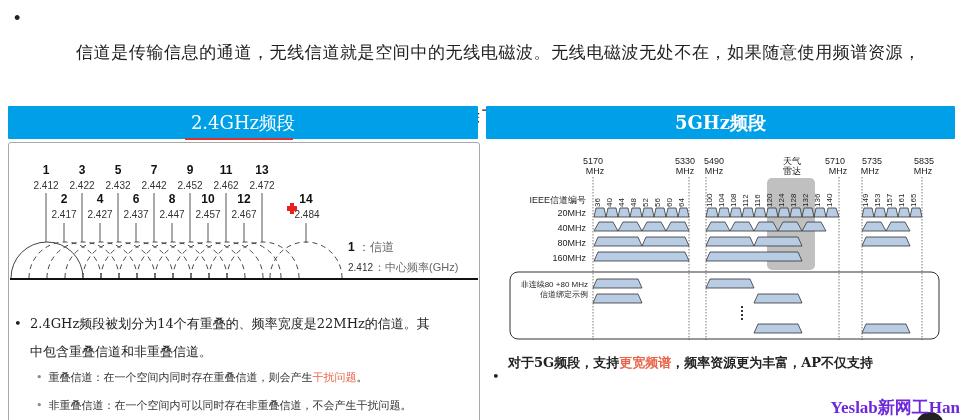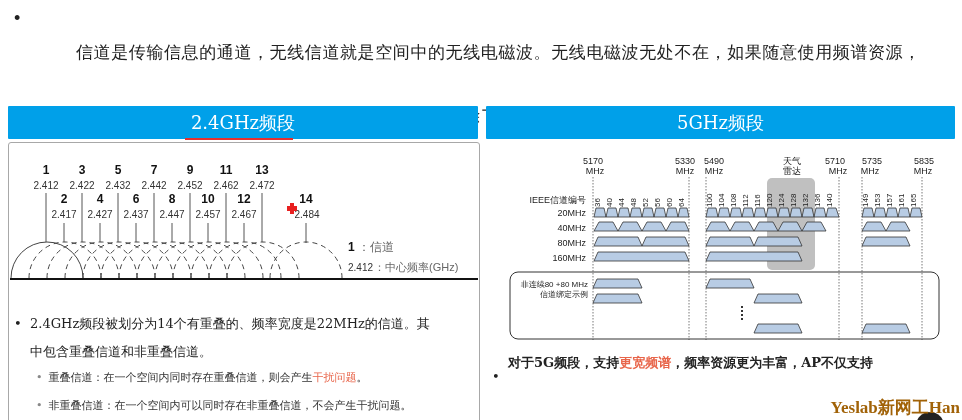--- a/index.html
+++ b/index.html
@@ -2,30 +2,30 @@
 <html><head>
 <meta charset="utf-8">
 <style>
   html,body{margin:0;padding:0;background:#fff;}
   body{width:962px;height:420px;overflow:hidden;position:relative;font-family:"DejaVu Serif","Liberation Serif",serif;color:#222;}
   .intro{position:absolute;left:0;top:0;width:962px;}
   .intro-bullet{position:absolute;left:14px;top:8px;font-size:18px;font-family:"Liberation Sans",sans-serif;}
   .intro-text{position:absolute;left:40px;top:4px;width:922px;font-size:17px;line-height:32px;letter-spacing:0.6px;color:#222;white-space:pre-line;margin-left:36px;}
   .header{position:absolute;top:106px;height:33px;background:#00A0E9;border-radius:1px;color:#fff;font-size:18px;text-align:center;line-height:33px;}
   .header-left{left:8px;width:470px;}
-  .header-right{left:486px;width:469px;}
+  .header-right{left:486px;width:469px;font-weight:bold;}
   .title-underline{position:absolute;left:185px;top:138px;width:108px;height:2px;background:#e53030;}
   .panel{position:absolute;top:142px;bottom:-4px;border:1px solid #a8a8a8;border-radius:3px;background:#fff;}
   .panel-left{left:8px;width:470px;}
   .panel-right{left:486px;width:468px;}
   .svgabs{position:absolute;left:0;top:0;}
   .bullet-text{position:absolute;font-size:13px;line-height:28px;color:#222;}
   .sub-text{position:absolute;font-size:11px;color:#333;}
   .red{color:#e8654a;}
-  .watermark{position:absolute;right:2px;bottom:1px;font-size:17px;font-weight:bold;color:#a16207;font-family:"Liberation Serif",serif;}
+  .watermark{position:absolute;right:2px;bottom:1px;font-size:17px;font-weight:bold;color:#6d28d9;font-family:"Liberation Serif",serif;}
   .avatar{position:absolute;left:916px;top:412px;width:28px;height:28px;border-radius:50%;background:#222;}
 </style>
 </head>
 <body>
 
 <div class="intro">
   <span class="intro-bullet">•</span>
   <div class="intro-text">
     <div>信道是传输信息的通道，无线信道就是空间中的无线电磁波。无线电磁波无处不在，如果随意使用频谱资源，</div>
     <div>那将带来无穷无尽的干扰问题，所以无线通信协议除了要定义出允许使用的频段，还要精确划分出频率范围，</div>

